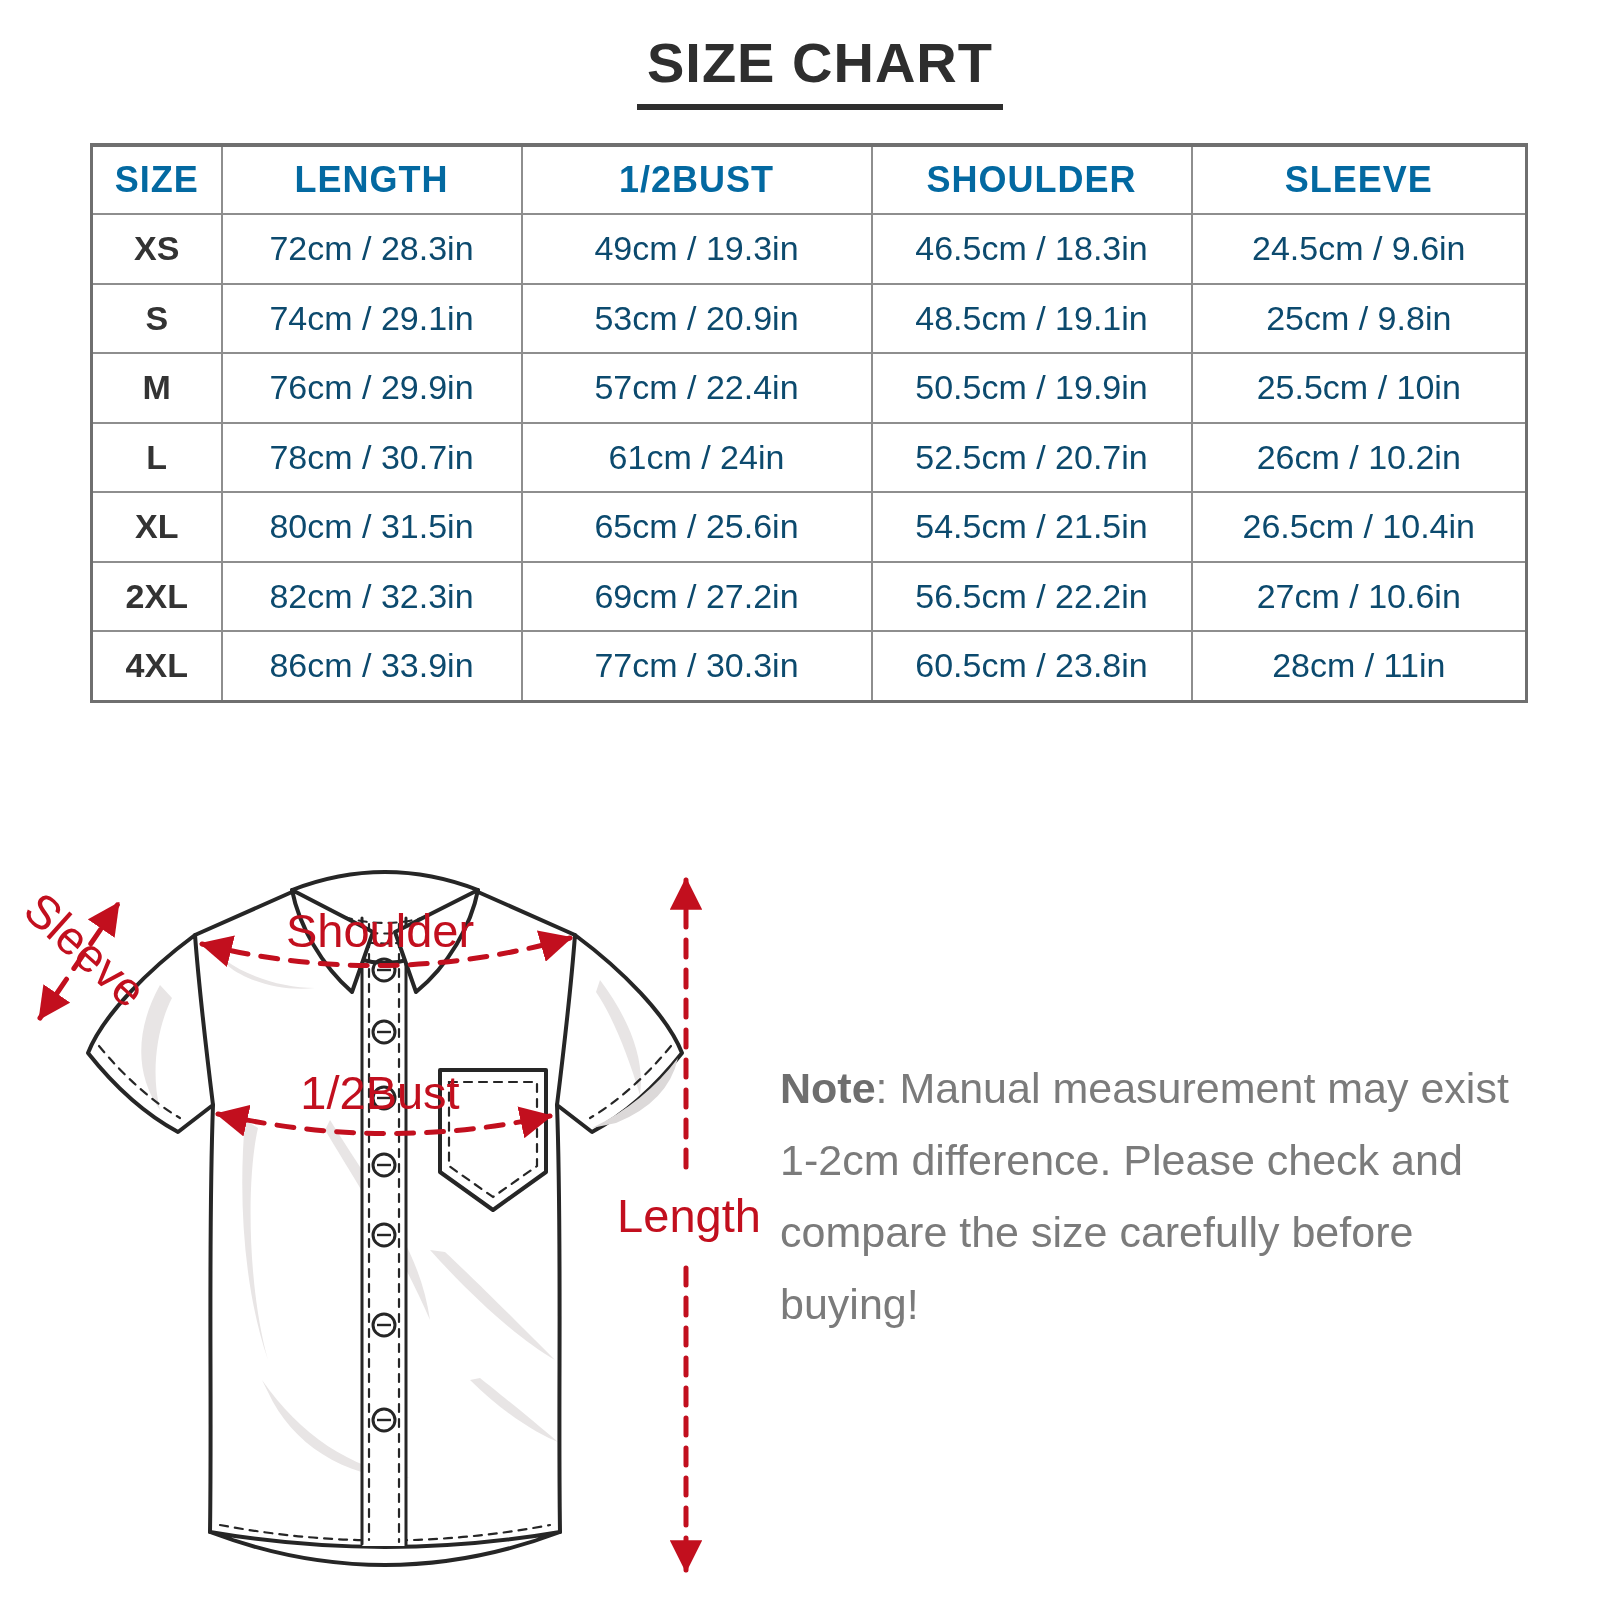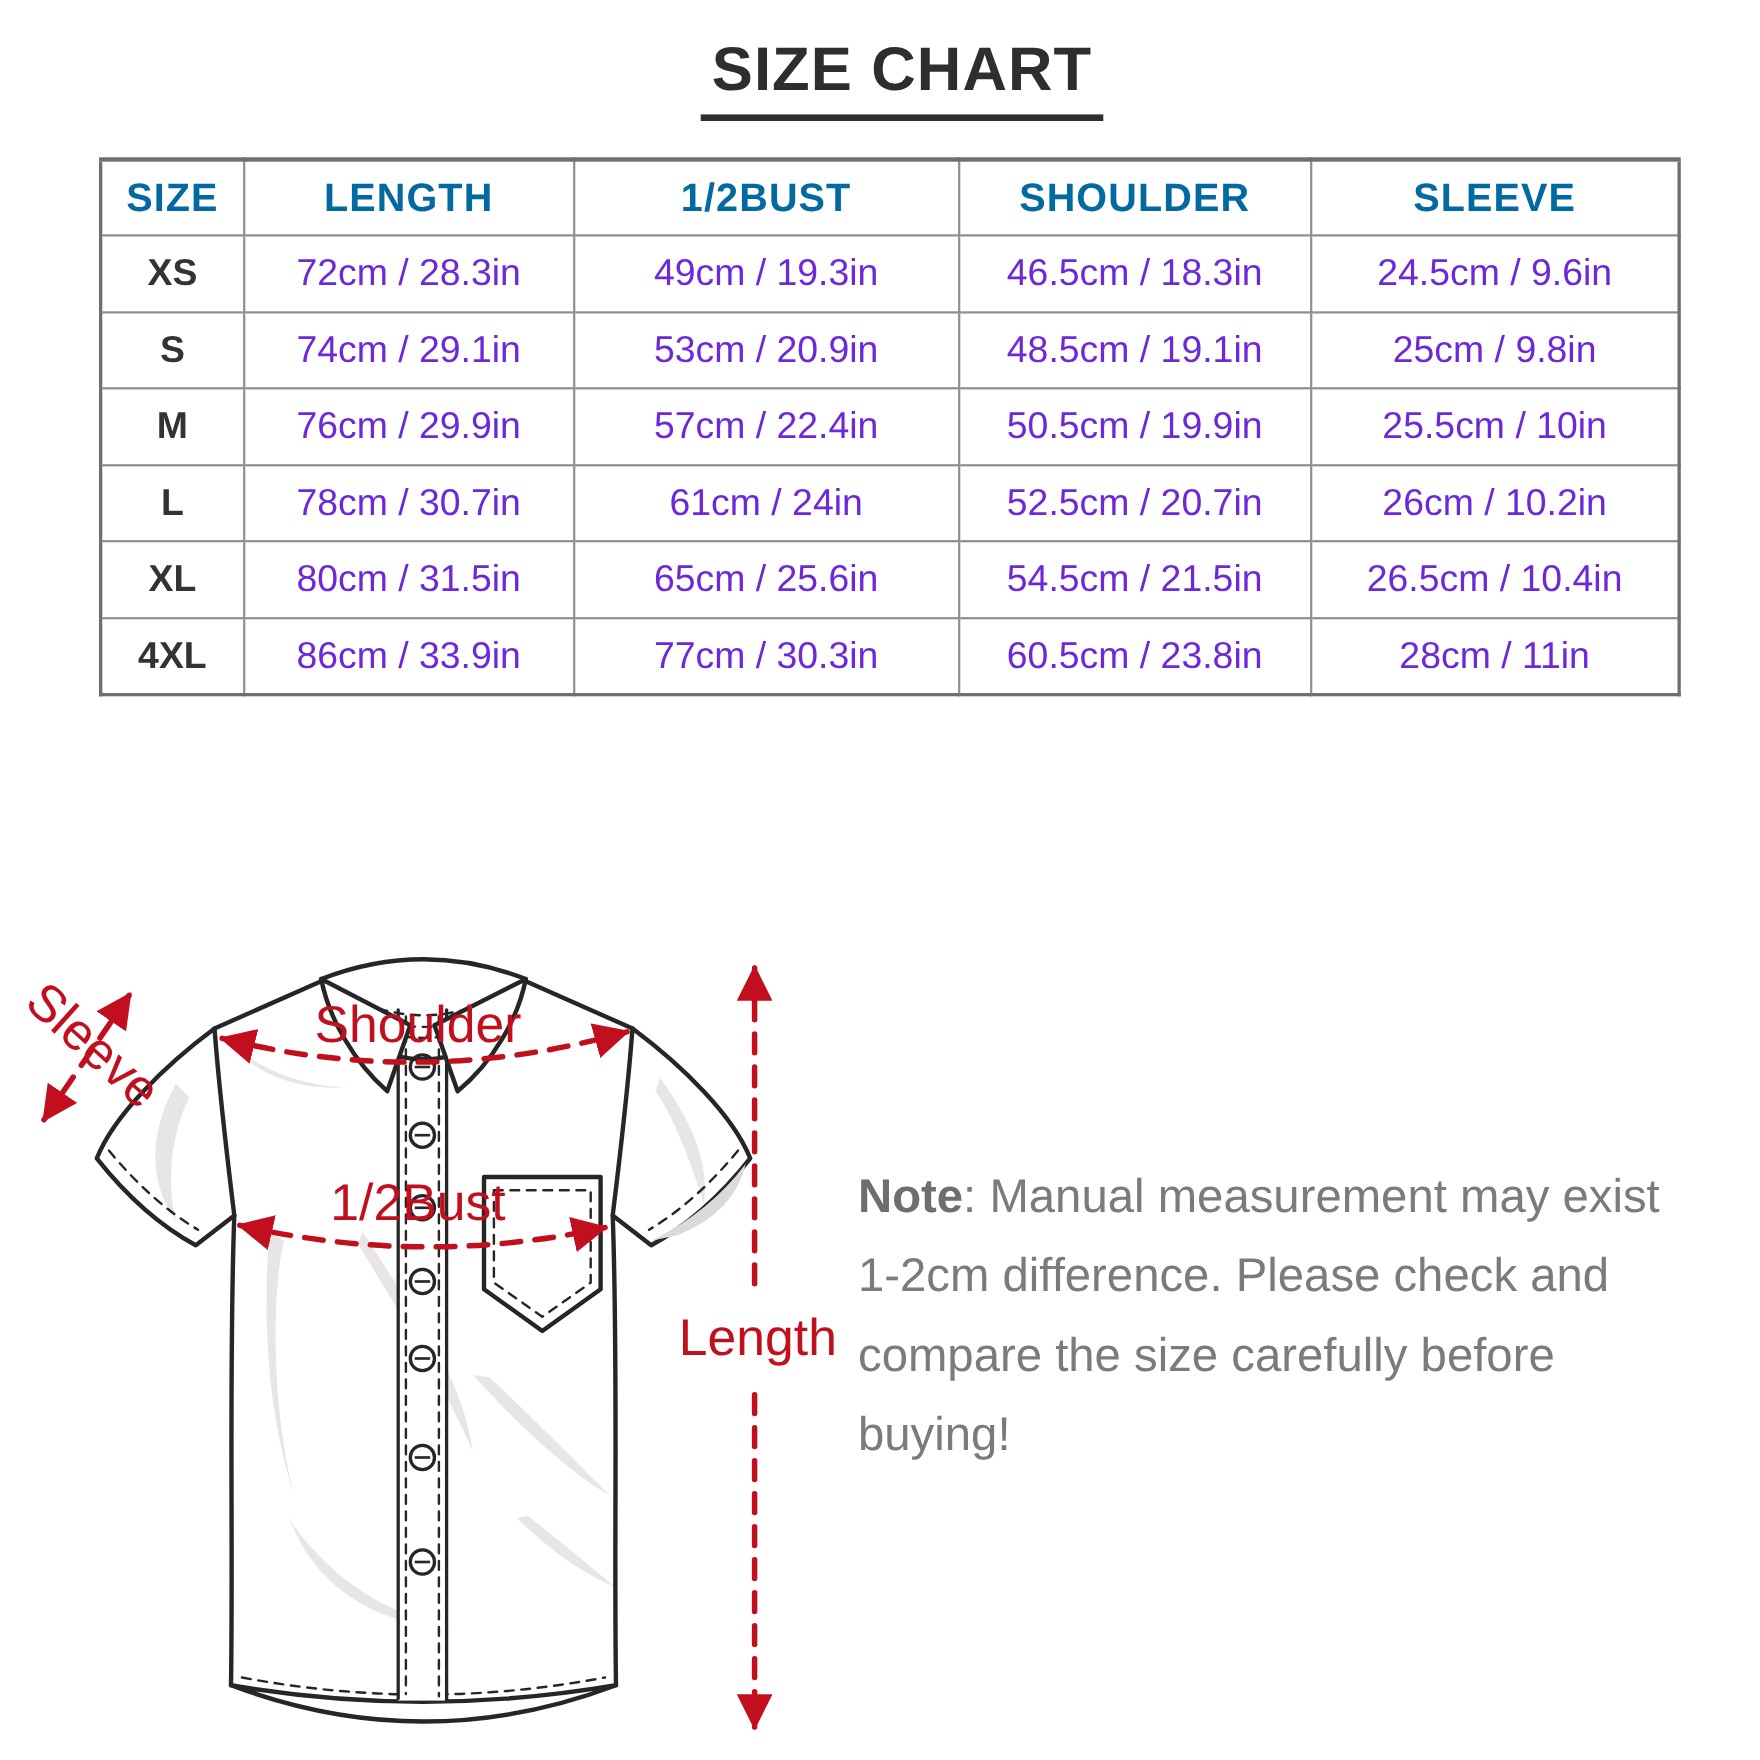--- a/index.html
+++ b/index.html
@@ -23,21 +23,21 @@
   table.size-chart col.c0{width:130px}
   table.size-chart col.c1{width:300px}
   table.size-chart col.c2{width:350px}
   table.size-chart col.c3{width:320px}
   table.size-chart col.c4{width:335px}
   table.size-chart th{
     font-size:36px;font-weight:bold;color:#0369a1;height:64px;
     border:2px solid #8e8e8e;letter-spacing:1px;
   }
   table.size-chart td{
-    font-size:34px;color:#6d28d9;height:65.5px;border:2px solid #8e8e8e;
+    font-size:34px;color:#0c4a6e;height:65.5px;border:2px solid #8e8e8e;
   }
   table.size-chart td.size-col{font-weight:bold;color:#333333;margin-top:16px;}
   
   svg.shirt{position:absolute;left:0;top:820px;width:780px;height:780px;}
   .ln{stroke:#262626;stroke-width:4;fill:none;stroke-linejoin:round;stroke-linecap:round;}
   .ln2{stroke:#262626;stroke-width:3;fill:none;stroke-linecap:round;}
   .stitch{stroke:#262626;stroke-width:2.2;fill:none;stroke-dasharray:8 7;stroke-linecap:round;}
   .fillw{fill:#ffffff;}
   .crease{fill:#e8e5e5;stroke:none;}
   .red-ln path{stroke:var(--accent);stroke-width:5;fill:none;stroke-dasharray:17 13;stroke-linecap:round;}
@@ -104,20 +104,27 @@
         <td>26cm / 10.2in</td>
       </tr>
       <tr>
         <td class="size-col">XL</td>
         <td>80cm / 31.5in</td>
         <td>65cm / 25.6in</td>
         <td>54.5cm / 21.5in</td>
         <td>26.5cm / 10.4in</td>
       </tr>
       <tr>
+        <td class="size-col">2XL</td>
+        <td>82cm / 32.3in</td>
+        <td>69cm / 27.2in</td>
+        <td>56.5cm / 22.2in</td>
+        <td>27cm / 10.6in</td>
+      </tr>
+      <tr>
         <td class="size-col">4XL</td>
         <td>86cm / 33.9in</td>
         <td>77cm / 30.3in</td>
         <td>60.5cm / 23.8in</td>
         <td>28cm / 11in</td>
       </tr>
     </tbody>
 </table>
 
 <svg class="shirt" viewBox="0 0 780 780" xmlns="http://www.w3.org/2000/svg">

